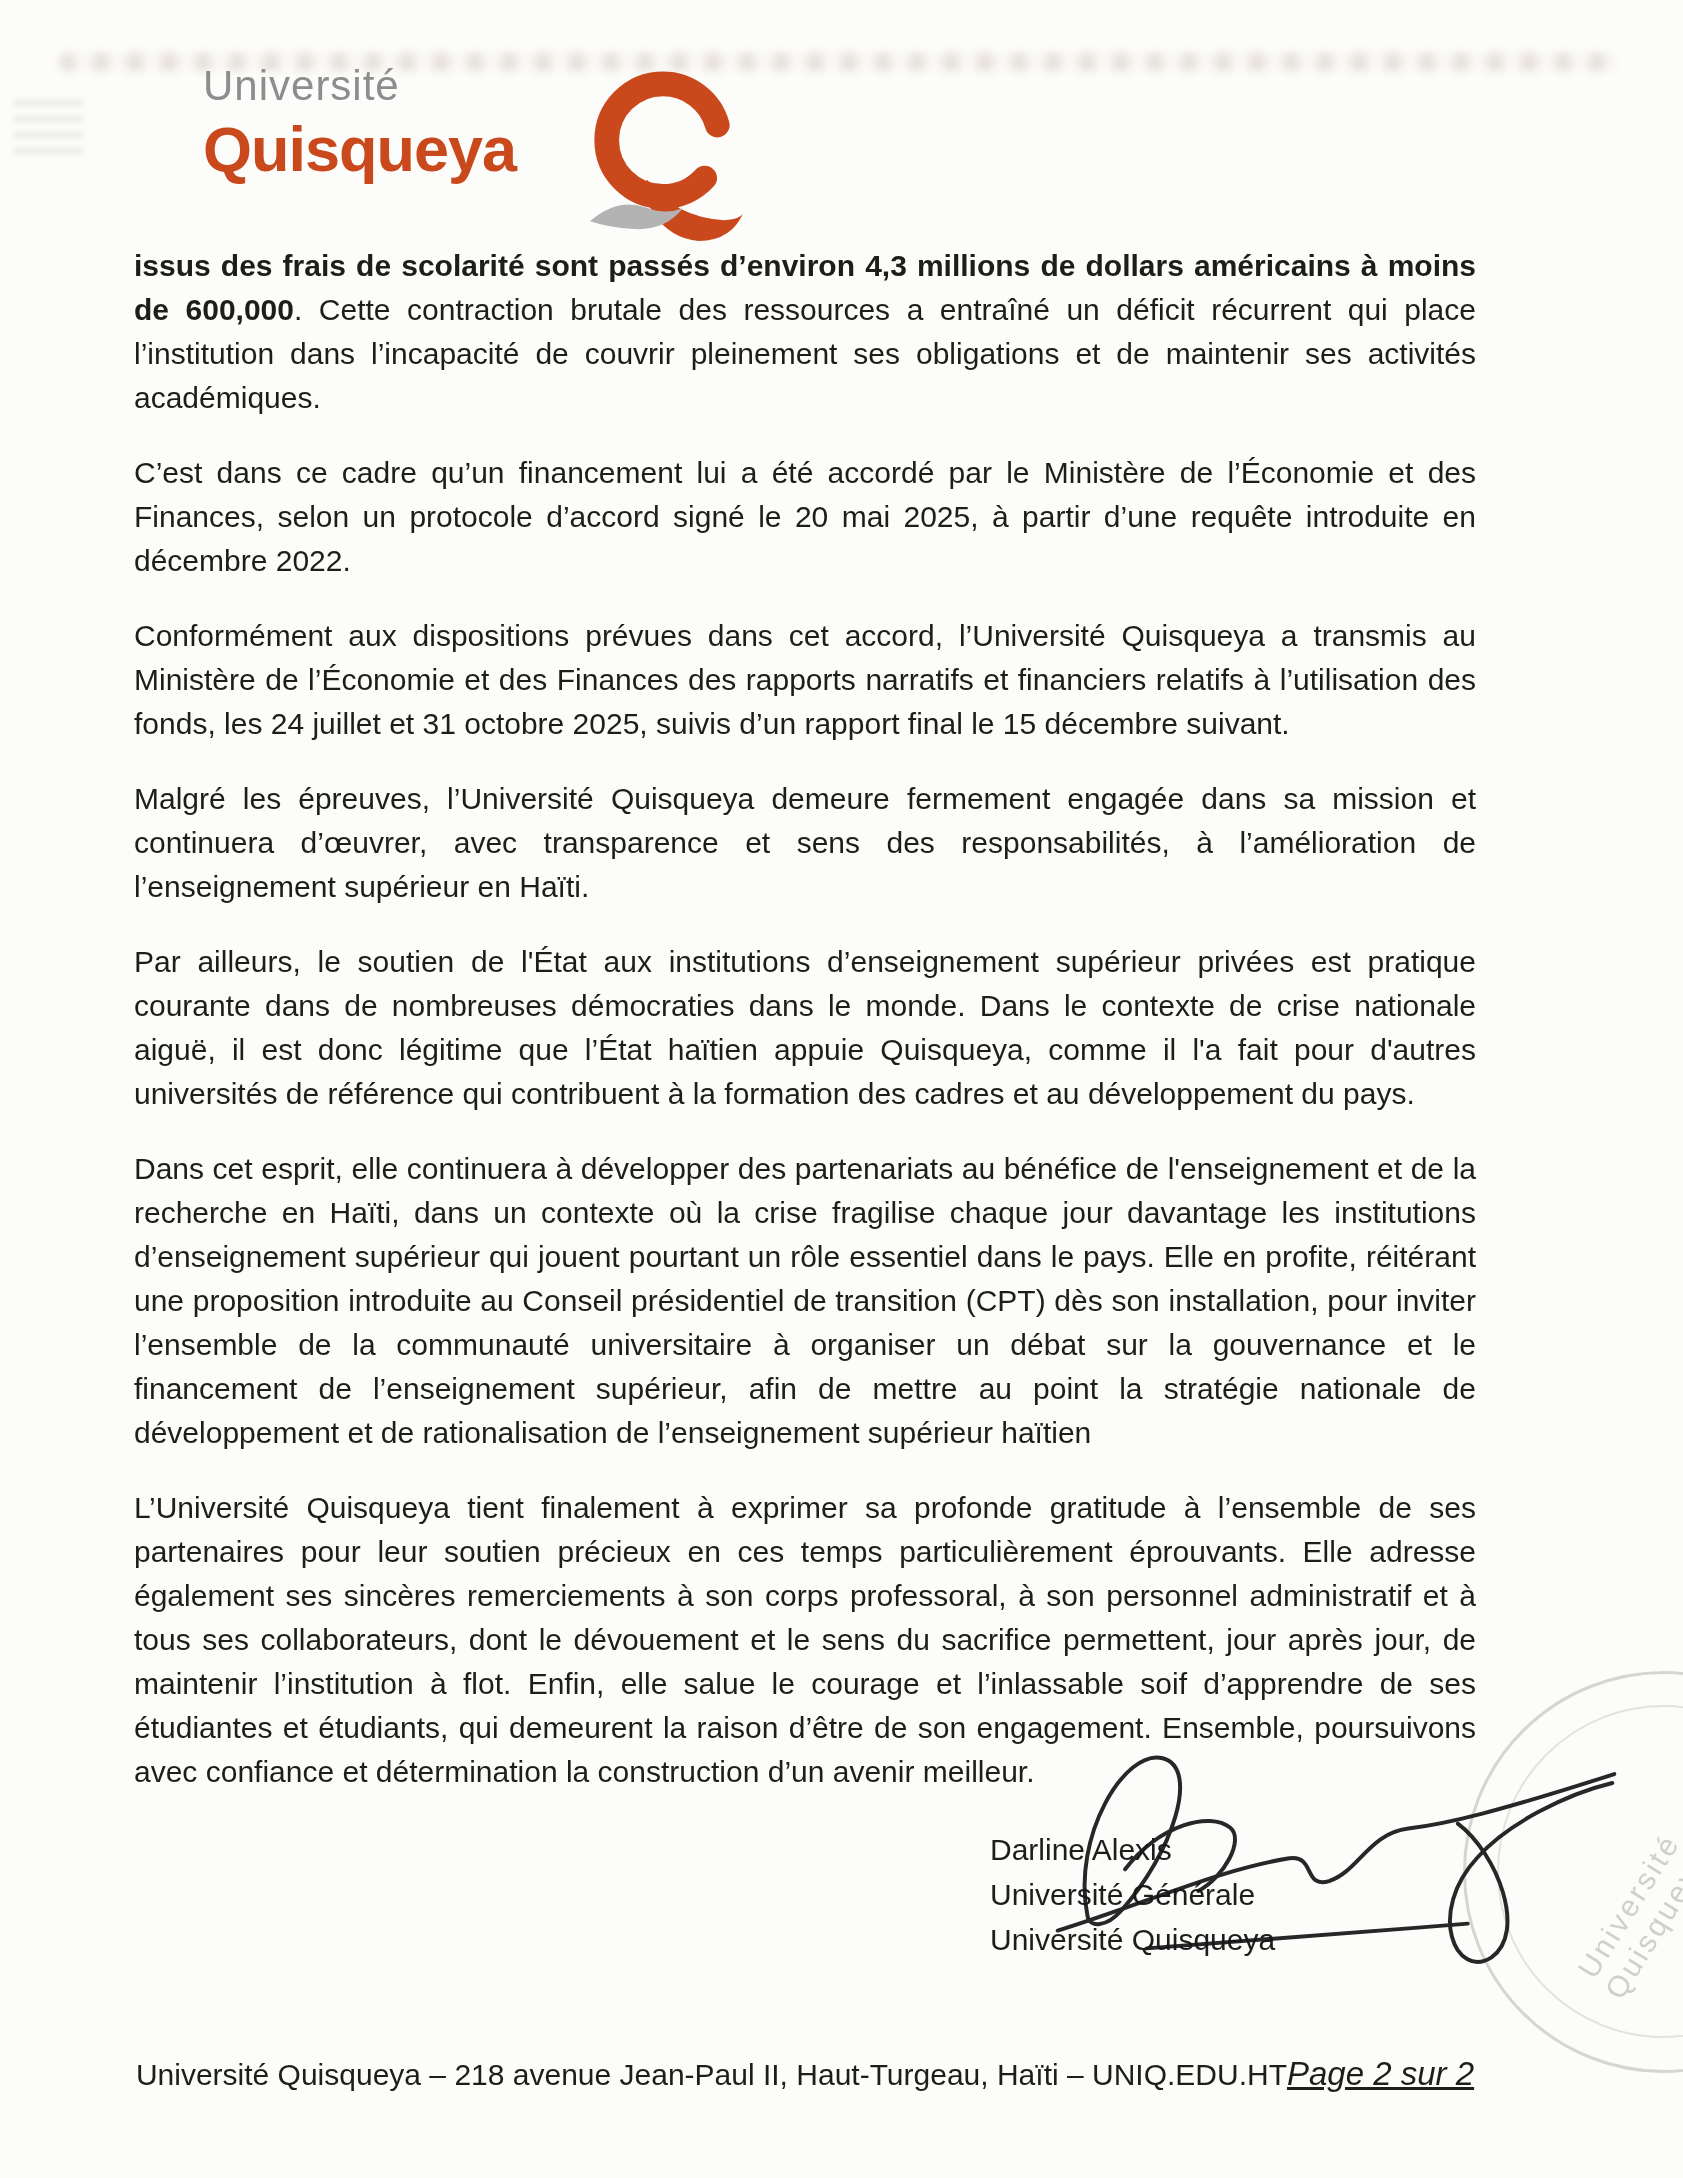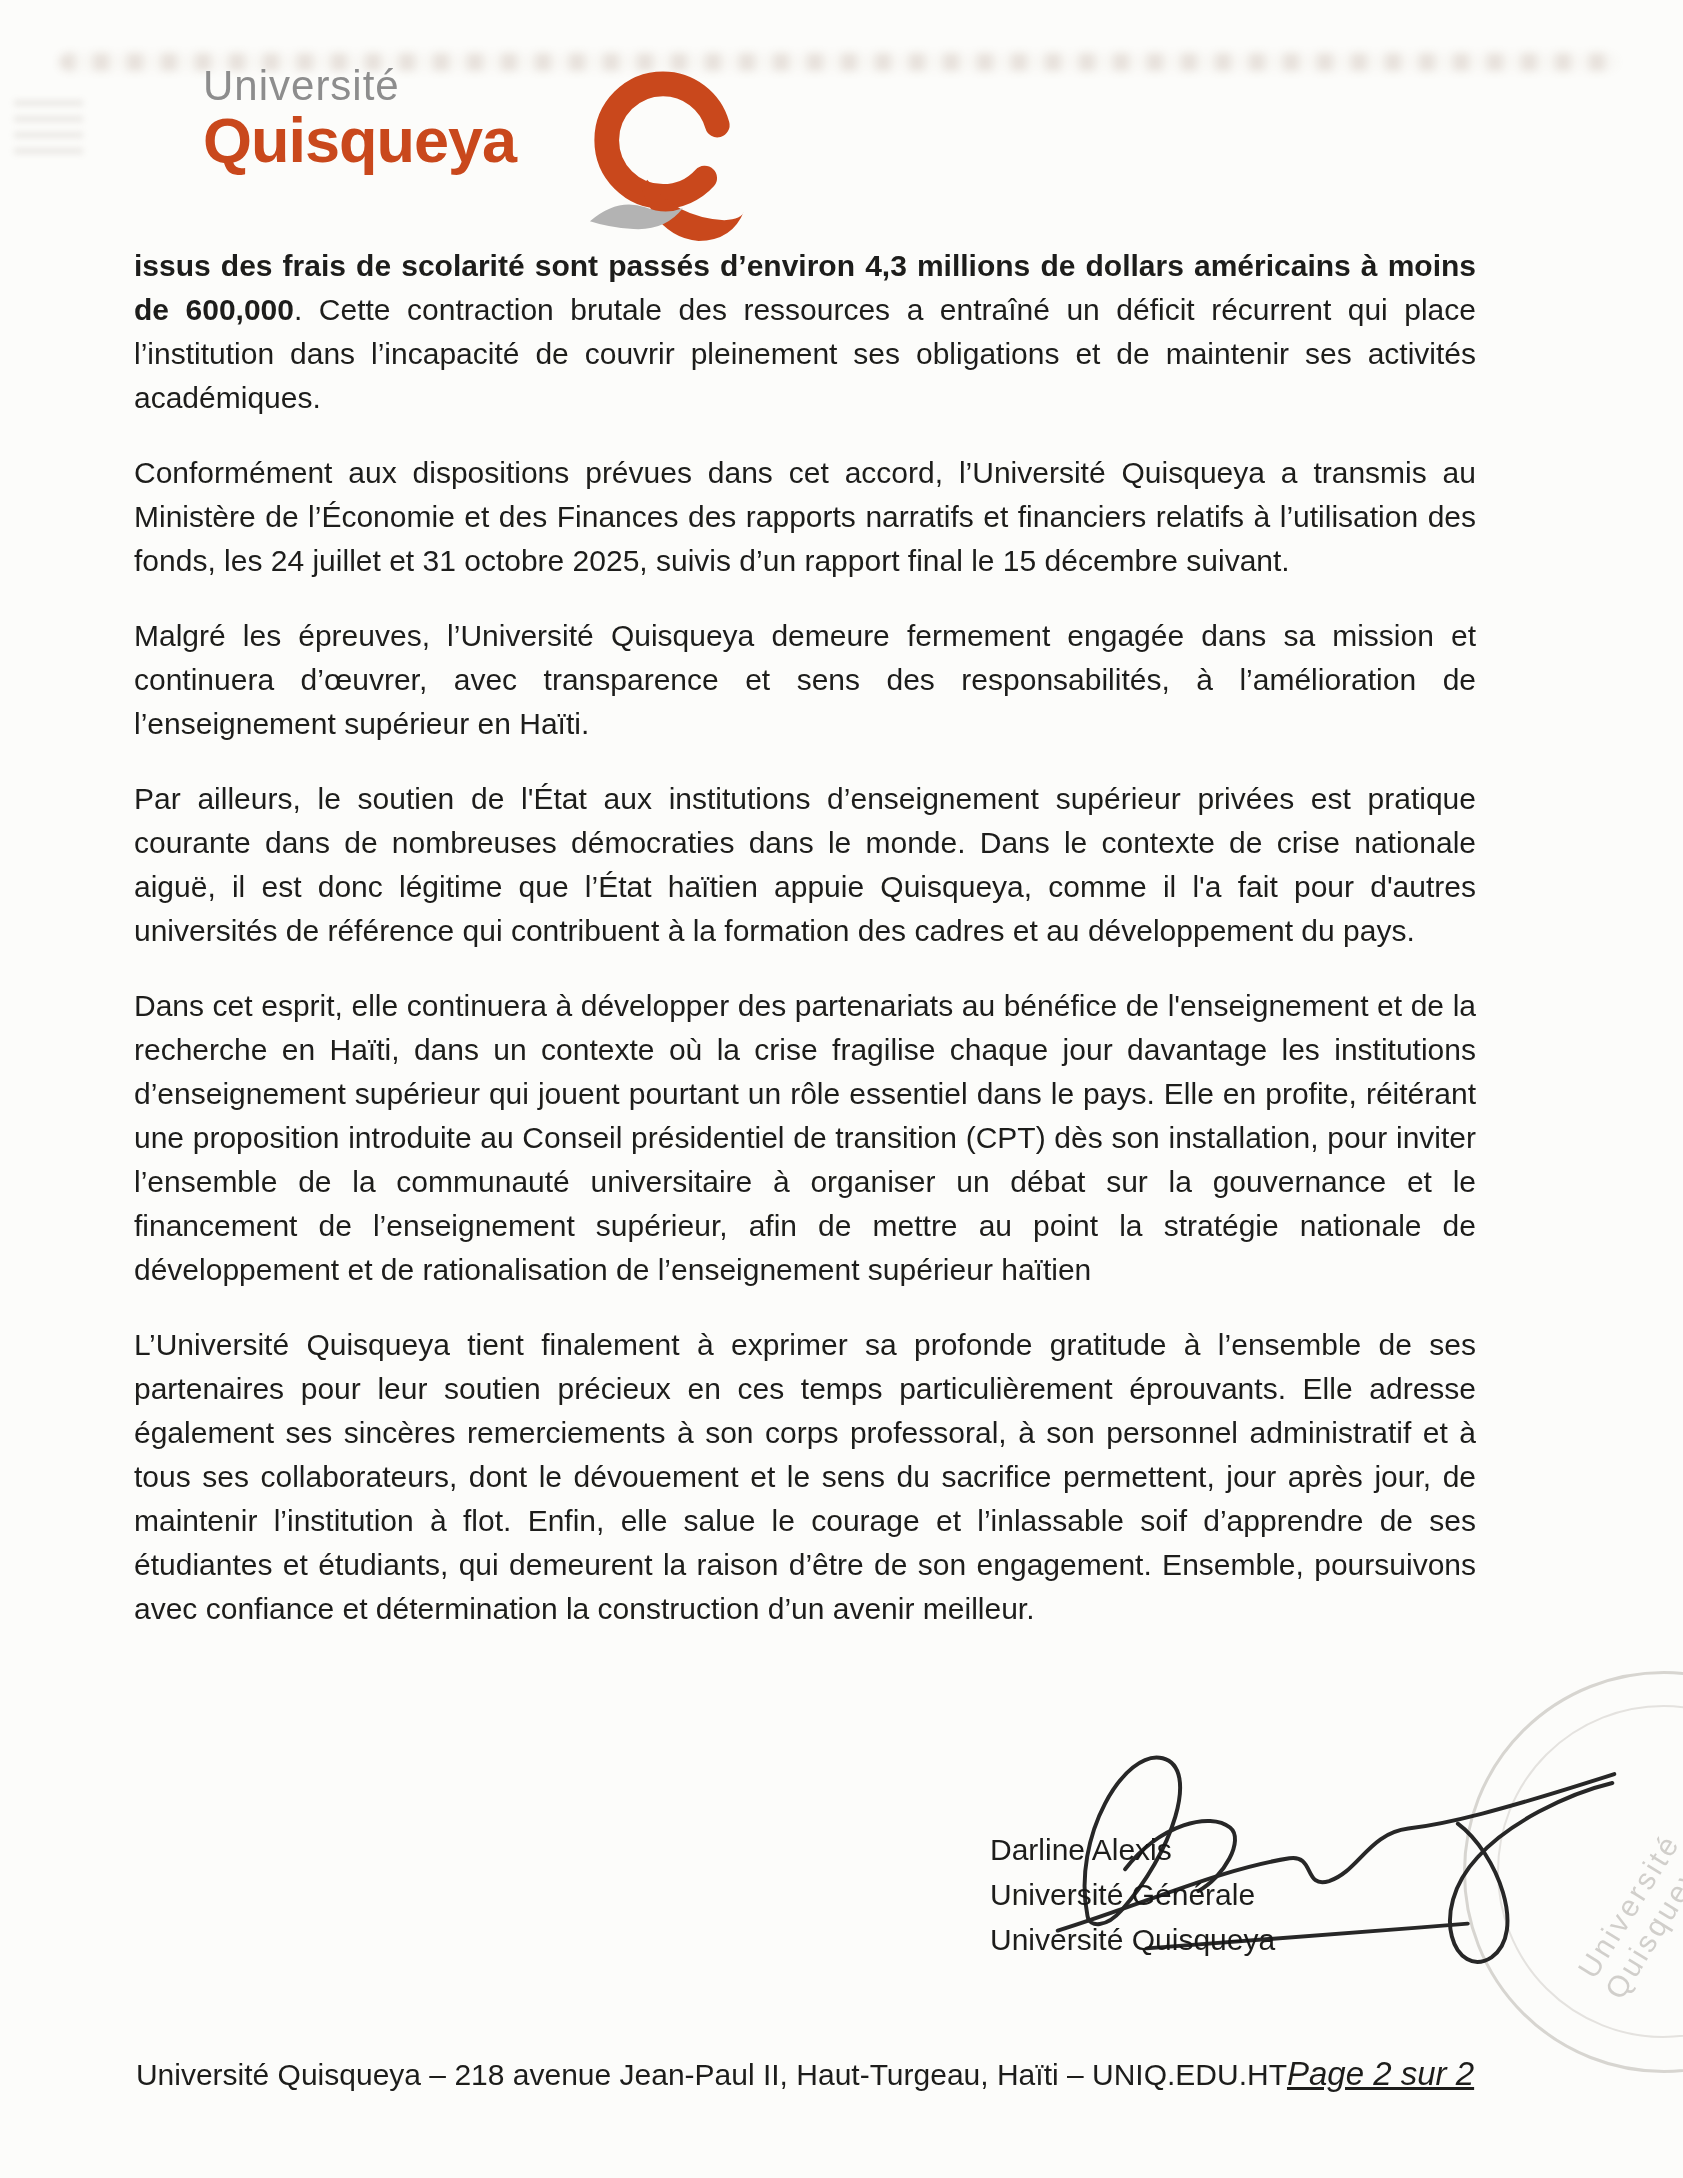--- a/index.html
+++ b/index.html
@@ -26,21 +26,21 @@
     position:absolute;left:1497px;top:1705px;width:329px;height:329px;border-radius:50%;
     border:2px solid rgba(120,112,102,.18);
   }
   .stamp-text{
     position:absolute;left:1485px;top:1881px;width:317px;text-align:center;
     font-size:30px;color:rgba(110,104,96,.30);transform:rotate(-58deg);letter-spacing:3px;
   }
   
   .logo-text{position:absolute;left:203px;top:65px;width:356px;text-align:left;line-height:1;}
   .logo-sub{font-size:42px;color:#8d8d8d;letter-spacing:1px;font-weight:400;}
-  .logo-main{font-size:63px;color:#c9481c;font-weight:600;margin-top:2px;letter-spacing:-1px;}
+  .logo-main{font-size:63px;color:#c9481c;font-weight:600;margin-top:11px;letter-spacing:-1px;}
   .q-mark{position:absolute;left:584px;top:57px;}
   
   .content{position:absolute;left:134px;top:236px;width:1342px;}
   .content p{font-size:30px;line-height:44px;text-align:justify;margin:8px 0 31px 0;}
   .content p strong{font-weight:700;}
   
   .sig-block{
     position:absolute;left:990px;top:1827px;width:482px;text-align:left;
     font-size:30px;line-height:45px;
   }
@@ -73,20 +73,21 @@
 
     <circle cx="80" cy="84" r="57" fill="none" stroke="#c9481c" stroke-width="25" stroke-dasharray="300 58" stroke-dashoffset="-42" stroke-linecap="round"></circle>
 
     <path d="M 64 124 Q 92 162 142 165 Q 160 164 162 156 Q 150 186 116 186 Q 88 184 70 158 Q 62 144 58 132 Z" fill="#c9481c"></path>
 
     <path d="M 6 166 Q 34 142 62 152 Q 82 160 100 153 Q 82 176 50 174 Q 24 172 6 166 Z" fill="#b3b3b3"></path>
   </svg>
 
   <div class="content">
     <p><strong>issus des frais de scolarité sont passés d’environ 4,3 millions de dollars américains à moins de 600,000</strong><span>. Cette contraction brutale des ressources a entraîné un déficit récurrent qui place l’institution dans l’incapacité de couvrir pleinement ses obligations et de maintenir ses activités académiques.</span></p>
+    <p>C’est dans ce cadre qu’un financement lui a été accordé par le Ministère de l’Économie et des Finances, selon un protocole d’accord signé le 20 mai 2025, à partir d’une requête introduite en décembre 2022.</p>
     <p>Conformément aux dispositions prévues dans cet accord, l’Université Quisqueya a transmis au Ministère de l’Économie et des Finances des rapports narratifs et financiers relatifs à l’utilisation des fonds, les 24 juillet et 31 octobre 2025, suivis d’un rapport final le 15 décembre suivant.</p>
     <p>Malgré les épreuves, l’Université Quisqueya demeure fermement engagée dans sa mission et continuera d’œuvrer, avec transparence et sens des responsabilités, à l’amélioration de l’enseignement supérieur en Haïti.</p>
     <p>Par ailleurs, le soutien de l'État aux institutions d’enseignement supérieur privées est pratique courante dans de nombreuses démocraties dans le monde. Dans le contexte de crise nationale aiguë, il est donc légitime que l’État haïtien appuie Quisqueya, comme il l'a fait pour d'autres universités de référence qui contribuent à la formation des cadres et au développement du pays.</p>
     <p>Dans cet esprit, elle continuera à développer des partenariats au bénéfice de l'enseignement et de la recherche en Haïti, dans un contexte où la crise fragilise chaque jour davantage les institutions d’enseignement supérieur qui jouent pourtant un rôle essentiel dans le pays. Elle en profite, réitérant une proposition introduite au Conseil présidentiel de transition (CPT) dès son installation, pour inviter l’ensemble de la communauté universitaire à organiser un débat sur la gouvernance et le financement de l’enseignement supérieur, afin de mettre au point la stratégie nationale de développement et de rationalisation de l’enseignement supérieur haïtien</p>
     <p>L’Université Quisqueya tient finalement à exprimer sa profonde gratitude à l’ensemble de ses partenaires pour leur soutien précieux en ces temps particulièrement éprouvants. Elle adresse également ses sincères remerciements à son corps professoral, à son personnel administratif et à tous ses collaborateurs, dont le dévouement et le sens du sacrifice permettent, jour après jour, de maintenir l’institution à flot. Enfin, elle salue le courage et l’inlassable soif d’apprendre de ses étudiantes et étudiants, qui demeurent la raison d’être de son engagement. Ensemble, poursuivons avec confiance et détermination la construction d’un avenir meilleur.</p>
   </div>
 
   <div class="sig-block">
     <div>Darline Alexis</div>
     <div>Université Générale</div>

